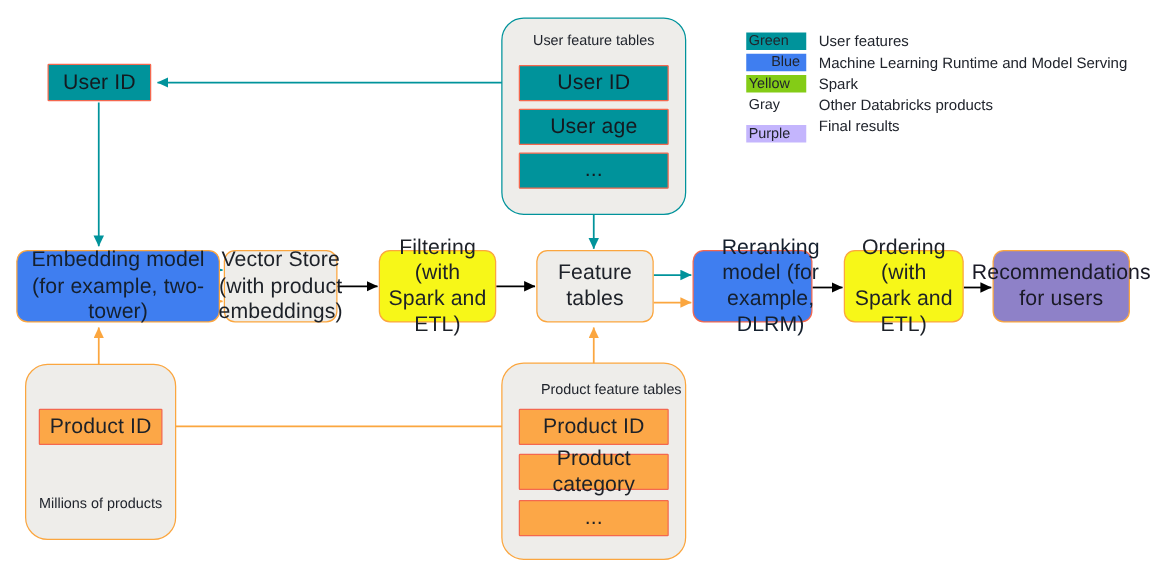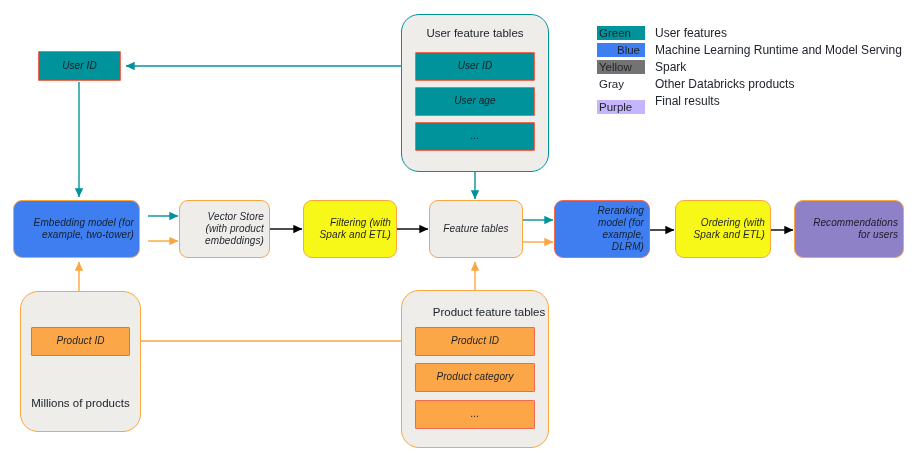--- a/index.html
+++ b/index.html
@@ -28,27 +28,26 @@
     pointer-events: none;
   }
 
   
   .node {
     position: absolute;
     box-sizing: border-box;
     display: flex;
     align-items: center;
     justify-content: center;
-    text-align: right;
+    text-align: center;
     line-height: 1.22;
-    font-size: 10px;
+    font-size: 17px;
     letter-spacing: 0.1px;
     color: #20242c;
     z-index: 3;
-    font-style: italic;
   }
   .node .lbl { display: block; padding: 0 5px; }
 
   
   .rounded { border-radius: 9px; }
   
   .square { border-radius: 1px; }
 
   
   .fill-green  { background: #00939b; color: #141a20; }
@@ -113,21 +112,21 @@
   }
   .legend-text {
     margin-left: 10px;
     white-space: nowrap;
     font-size: 12px;
     color: #20242c;
   }
   .sw-green  { background: #00939b; }
   .sw-orange { background: #fca747; }
   .sw-blue   { background: #3f7ef0; padding-left: 20px; }
-  .sw-yellow { background: #737373; }
+  .sw-yellow { background: #84cc16; }
   .sw-gray   { background: #ffffff; }
   .sw-purple { background: #c4b5fd; margin-top: 12px; }
 </style>
 </head>
 <body>
 
 <div id="canvas">
 
   <svg class="edges" viewBox="0 0 920 459">
     <defs>
@@ -198,21 +197,21 @@
     <span class="lbl">Product category</span>
   </div>
   <div class="node square fill-orange stroke-red" style="left:415px; top:400px; width:120px; height:29px;">
     <span class="lbl">...</span>
   </div>
 
   <div class="node square fill-green stroke-red" style="left:38px; top:51px; width:83px; height:30px;">
     <span class="lbl">User ID</span>
   </div>
 
-  <div class="node rounded fill-blue stroke-orange" style="left:13px; top:200px; width:127px; height:58px;">
+  <div class="node rounded fill-blue stroke-orange" style="left:13px; top:200px; width:163px; height:58px;">
     <span class="lbl">Embedding model (for example, two-tower)</span>
   </div>
 
   <div class="node rounded fill-gray stroke-orange" style="left:179px; top:200px; width:91px; height:58px;">
     <span class="lbl">Vector Store (with product embeddings)</span>
   </div>
 
   <div class="node rounded fill-yellow stroke-orange" style="left:303px; top:200px; width:94px; height:58px;">
     <span class="lbl">Filtering (with Spark and ETL)</span>
   </div>

